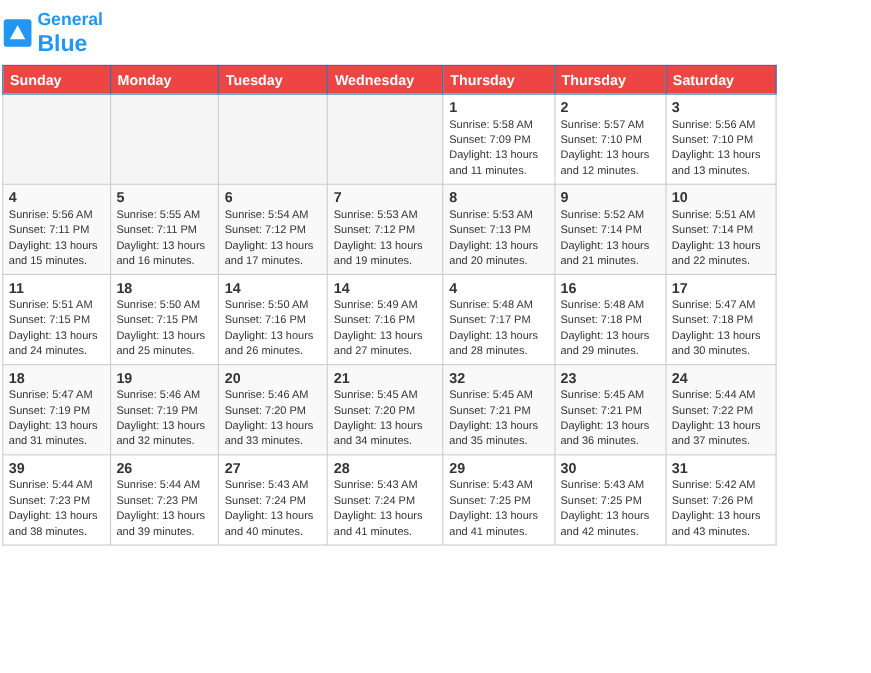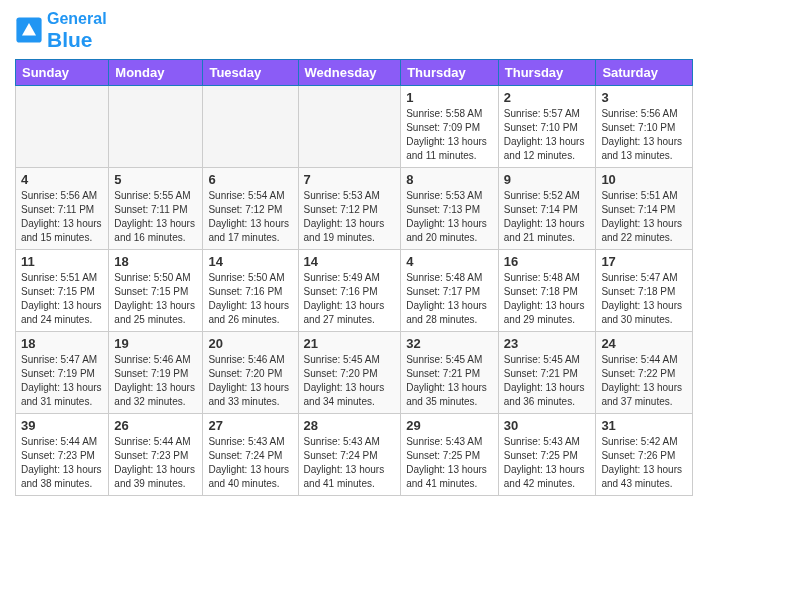--- a/index.html
+++ b/index.html
@@ -6,21 +6,21 @@
     body {
       width: 792px;
       height: 612px;
       font-family: Arial, sans-serif;
       background: #fff;
       overflow: hidden;
     }
     .page {
       width: 708px;
       height: 612px;
-      padding: 10px 15px;
+      padding: 10px 2px;
     }
     .header {
       display: flex;
       justify-content: space-between;
       align-items: flex-start;
       margin-bottom: 8px;
     }
     .logo {
       display: flex;
       align-items: center;
@@ -42,21 +42,21 @@
     .subtitle {
       font-size: 15px;
       color: #555;
     }
     .calendar {
       width: 100%;
       border-collapse: collapse;
       border: 1px solid #ccc;
     }
     .calendar th {
-      background: #8b5cf6;
+      background: #ef4444;
       color: #fff;
       font-size: 13px;
       font-weight: bold;
       padding: 5px 6px;
       text-align: left;
       border: 1px solid #1a7abf;
     }
     .calendar td {
       vertical-align: top;
       border: 1px solid #ccc;

